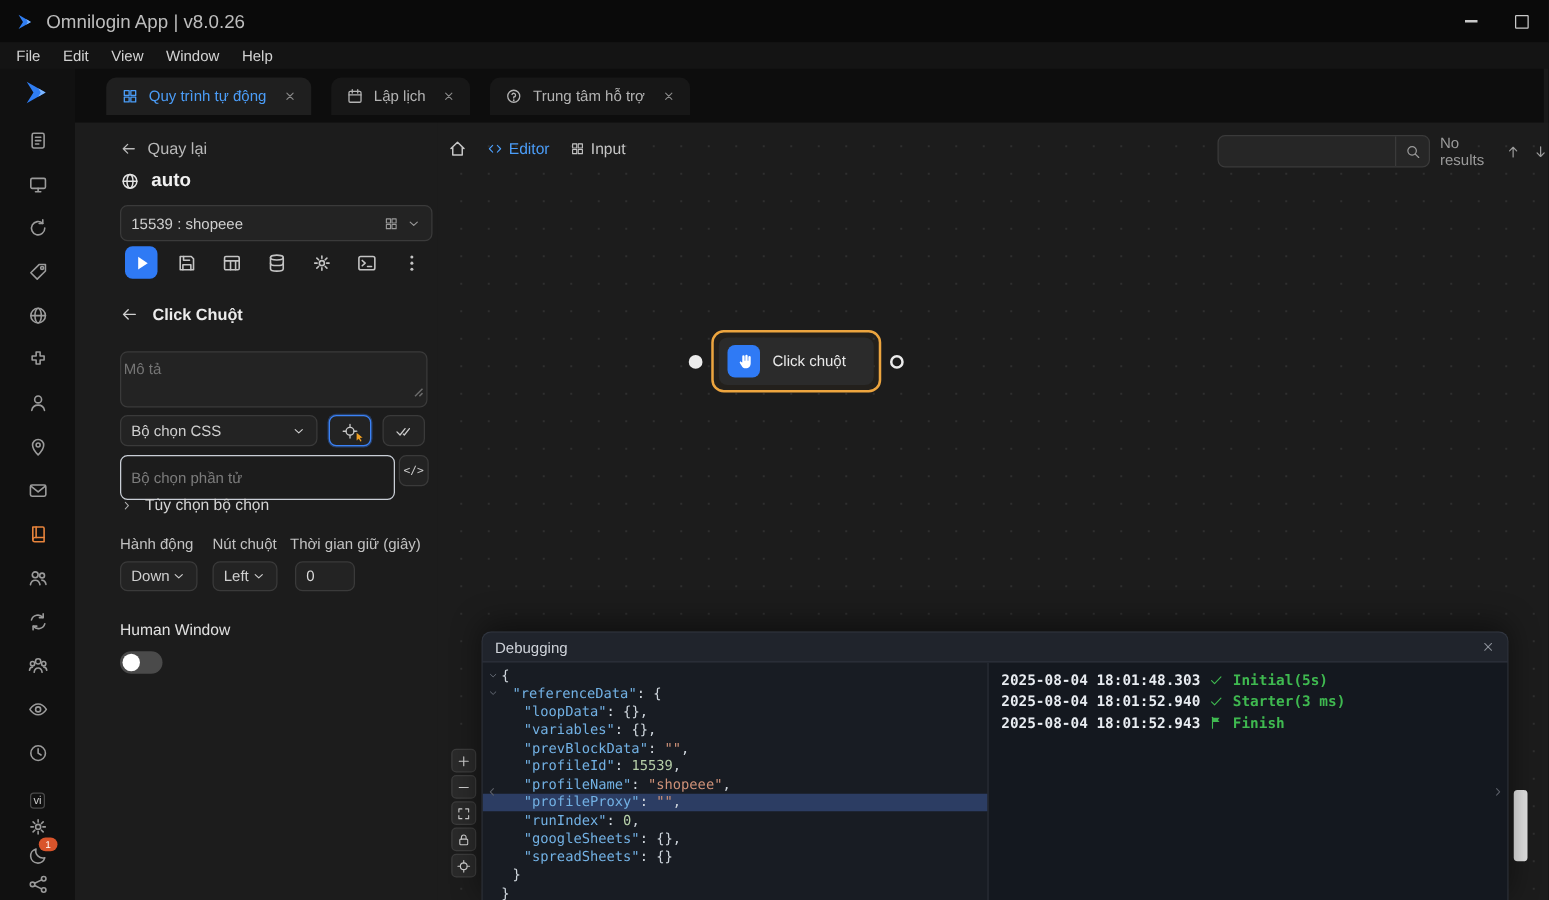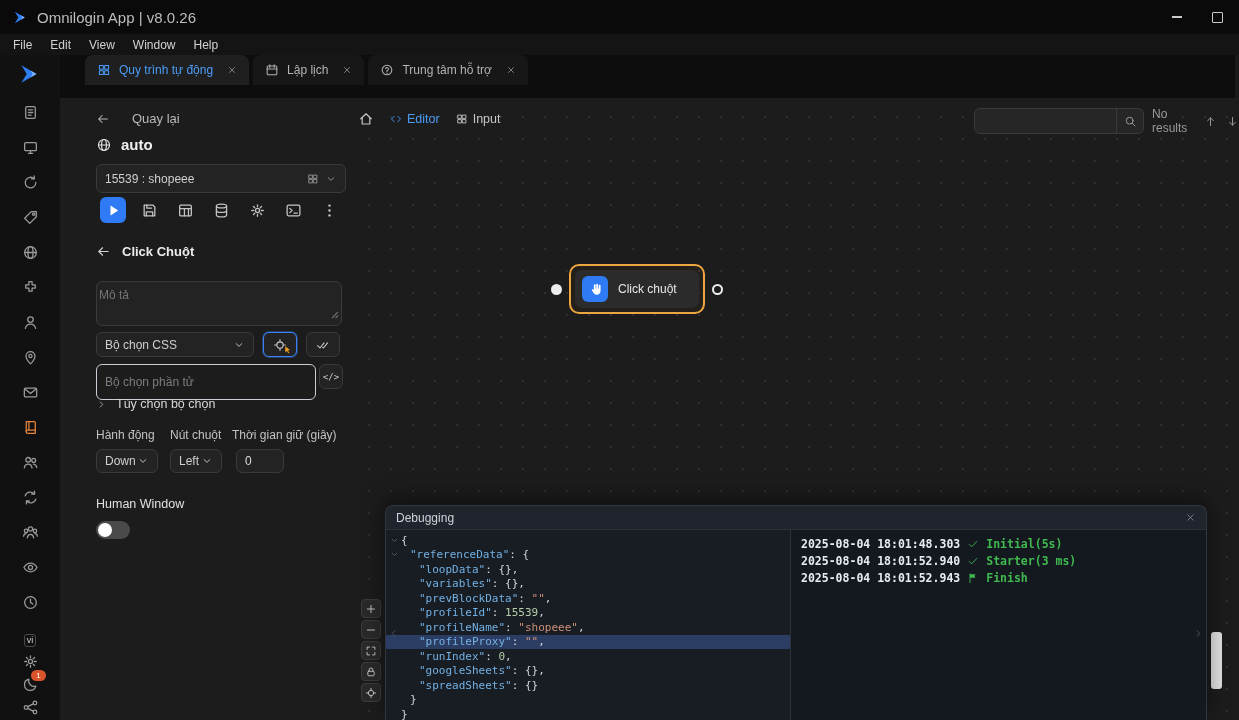--- a/index.html
+++ b/index.html
@@ -28,30 +28,30 @@
   .rail-logo svg{width:26px;height:26px}
   .rail-icons{display:flex;flex-direction:column;gap:17px;margin-top:16px;align-items:center}
   .rail-btn{width:18px;height:18px;color:#9b9b9b;display:flex;align-items:center;justify-content:center;cursor:pointer;position:relative}
   .rail-btn svg{width:17px;height:17px}
   .rail-btn.active{color:#e8843c}
   .rail-bottom{margin-top:auto;display:flex;flex-direction:column;align-items:center;gap:5px;padding-bottom:4px}
   .vi-label{font-size:9px;color:#cfcfcf;border:1px solid #4a4a4a;border-radius:3px;padding:0 2px;line-height:11px;cursor:pointer}
   .badge{position:absolute;top:-5px;right:-7px;min-width:11px;height:11px;border-radius:6px;background:#d9542b;color:#fff;font-size:8px;display:flex;align-items:center;justify-content:center;padding:0 2px}
 
   
-  .tabbar{position:absolute;left:60px;right:4px;top:55px;height:43px;background:#0d0d0d;display:flex;align-items:flex-start;padding-left:25px;gap:4px;z-index:3}
+  .tabbar{position:absolute;left:60px;right:4px;top:55px;height:43px;background:#0d0d0d;display:flex;align-items:center;padding-left:25px;gap:16px;z-index:3}
   .tab{height:30px;display:flex;align-items:center;gap:8px;padding:0 12px;border-radius:8px 8px 0 0;background:#171717;color:#b3b3b3;font-size:12px;cursor:pointer;white-space:nowrap}
   .tab .ic svg{width:14px;height:14px}
   .tab.active{background:#1f1f1f;color:#4b9df8}
   .tab-close{margin-left:6px;color:#8a8a8a;display:inline-flex}
   .tab-close svg{width:10px;height:10px;fill:none;stroke:currentColor;stroke-width:1.4;stroke-linecap:round}
 
   
   .panel{position:absolute;left:60px;top:98px;width:290px;bottom:0;background:#1c1c1c;z-index:2}
-  .back-row{position:absolute;left:36px;top:13px;display:flex;align-items:center;gap:22px;color:#b9b9b9;font-size:13px;cursor:pointer}
+  .back-row{position:absolute;left:36px;top:13px;display:flex;align-items:center;gap:8px;color:#b9b9b9;font-size:13px;cursor:pointer}
   .back-row .ic svg{width:14px;height:14px}
   .flow-title{position:absolute;left:36px;top:38px;display:flex;align-items:center;gap:9px;color:#f0f0f0}
   .flow-title .ic{color:#e3e3e3}
   .flow-name{font-size:15px;font-weight:bold}
   .select{background:#232323;border:1px solid #3a3a3a;border-radius:6px;display:flex;align-items:center;justify-content:space-between;padding:0 8px;font-size:12px;color:#cfcfcf;cursor:pointer}
   .profile-select{position:absolute;left:36px;top:66px;width:232px;height:27px}
   .sfx{display:flex;align-items:center;gap:6px;color:#9a9a9a}
   .toolbar{position:absolute;left:40px;top:99px;display:flex;gap:10px}
   .tbtn{width:26px;height:26px;border-radius:6px;background:transparent;border:none;color:#c4c4c4;display:flex;align-items:center;justify-content:center;cursor:pointer;padding:0}
   .tbtn svg{width:17px;height:17px}

